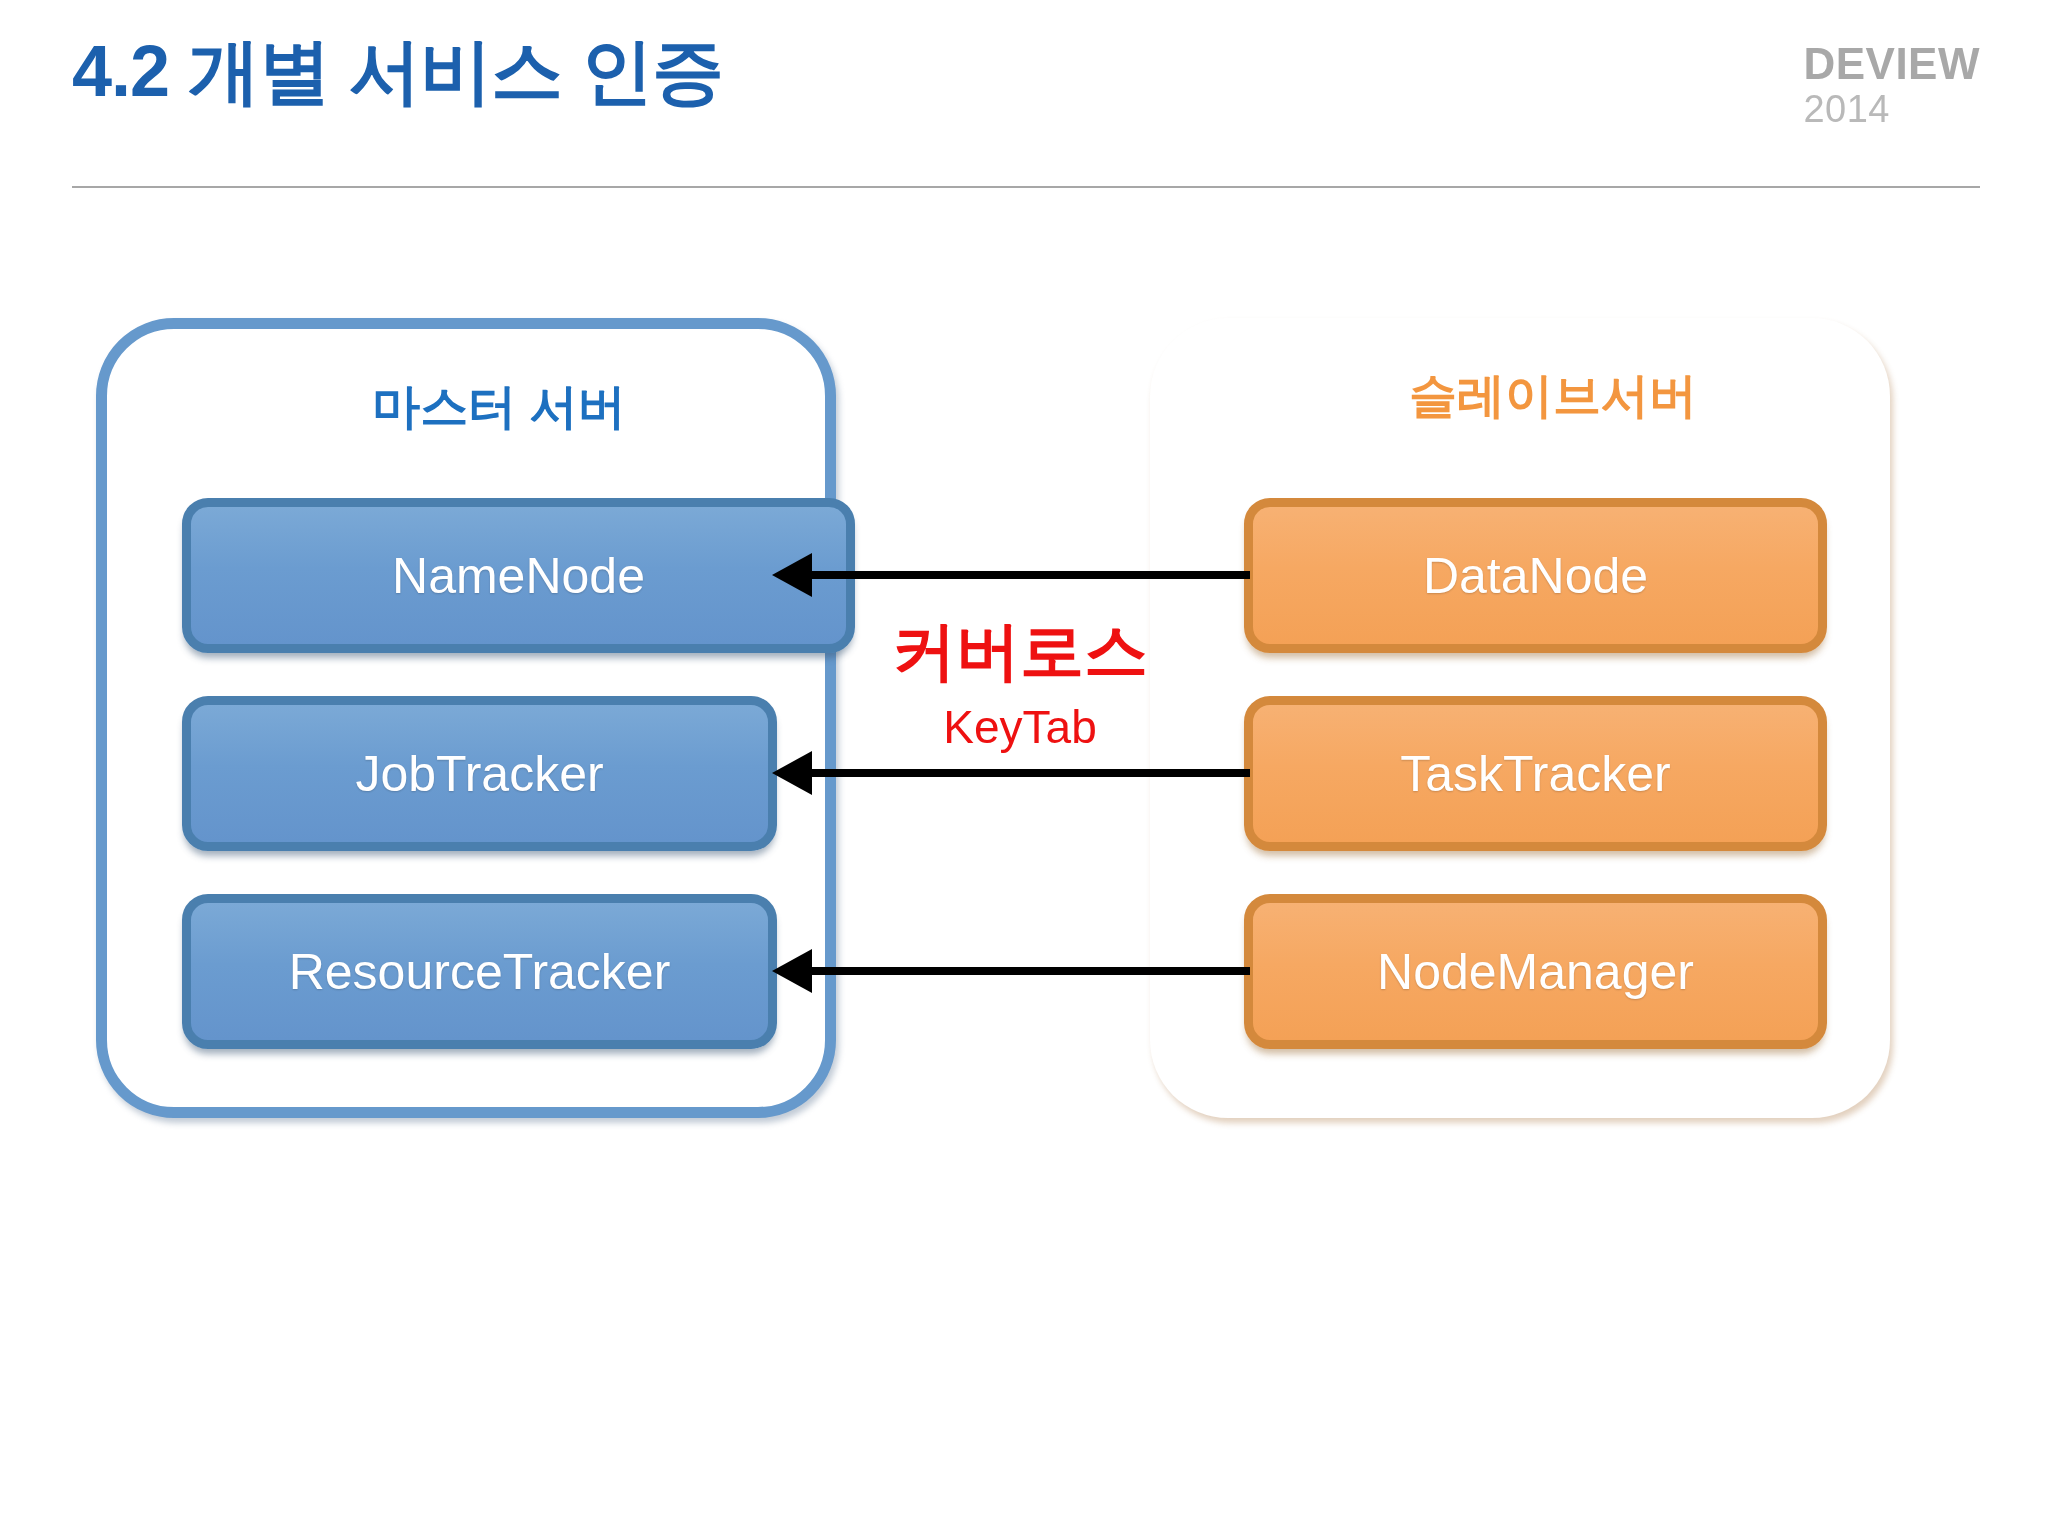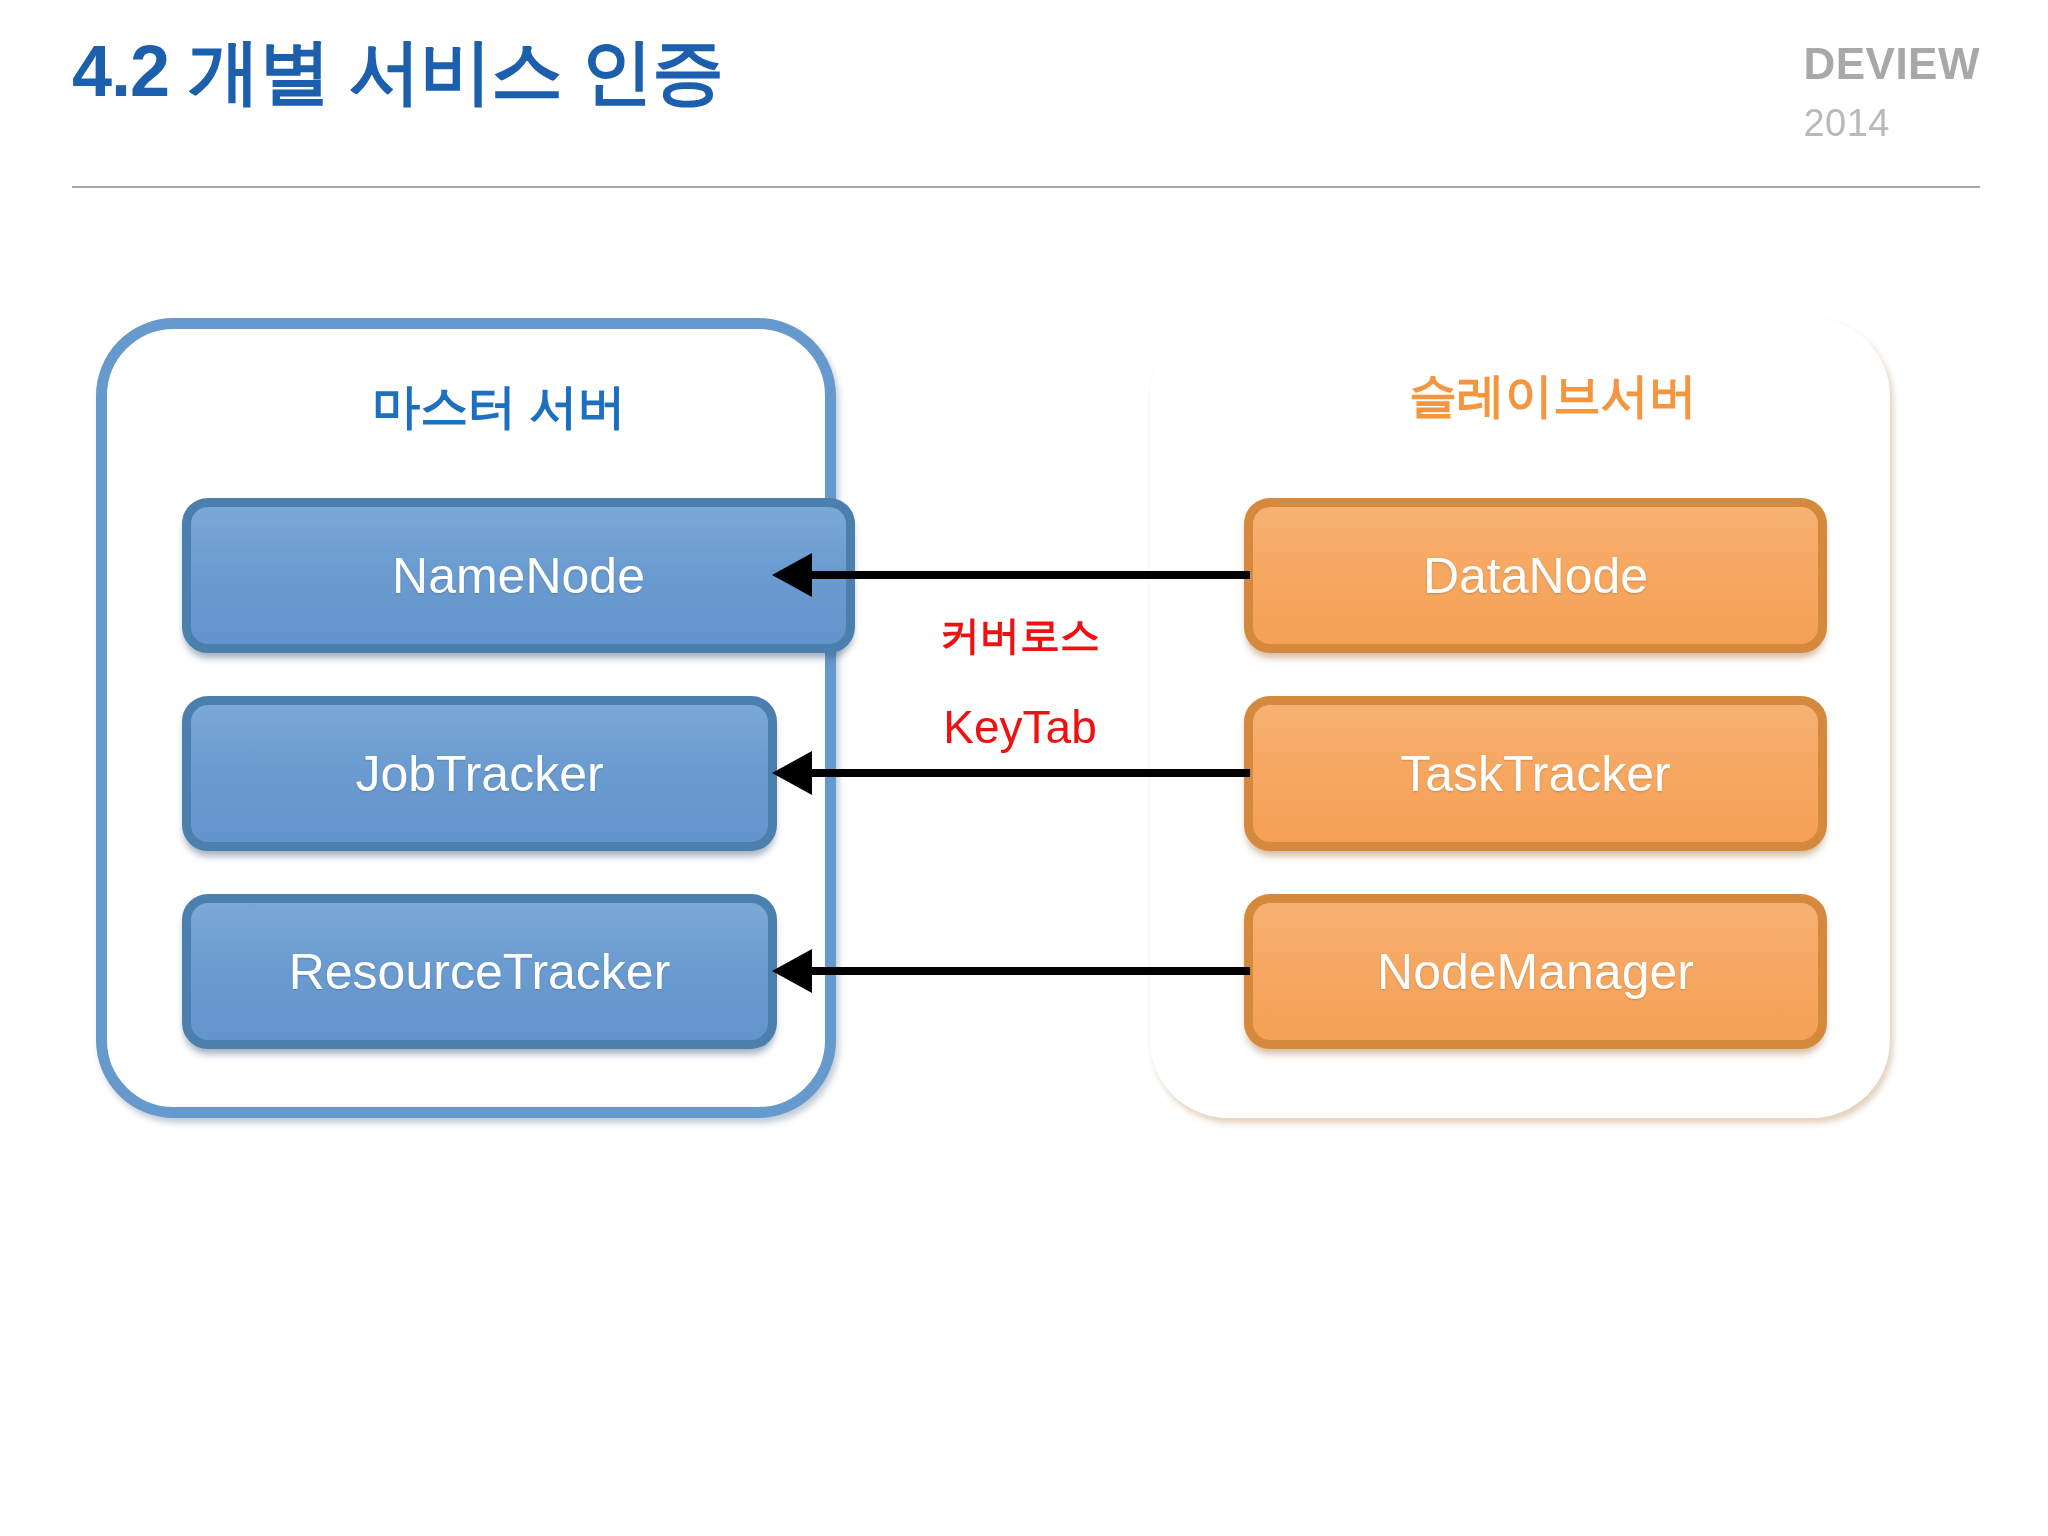--- a/index.html
+++ b/index.html
@@ -50,21 +50,21 @@
     font-weight: 700;
     color: #a8a8a8;
     letter-spacing: 0.5px;
   }
   #deview-logo .logo-year {
     display: block;
     font-size: 38px;
     font-weight: 400;
     color: #b9b9b9;
     letter-spacing: 0.5px;
-    margin-top: 18px;
+    margin-top: 4px;
   }
 
   
   #diagram {
     position: absolute;
     left: 0;
     top: 0;
     width: 2048px;
     height: 1536px;
   }
@@ -166,21 +166,21 @@
   .center-note {
     position: absolute;
     width: 420px;
     text-align: center;
     color: #ee1111;
     white-space: nowrap;
   }
   #note-kerberos {
     left: 810px;
     top: 608px;
-    font-size: 40px;
+    font-size: 64px;
     font-weight: 700;
   }
   #note-keytab {
     left: 810px;
     top: 700px;
     font-size: 46px;
     font-weight: 400;
   }
 </style>
 </head>

